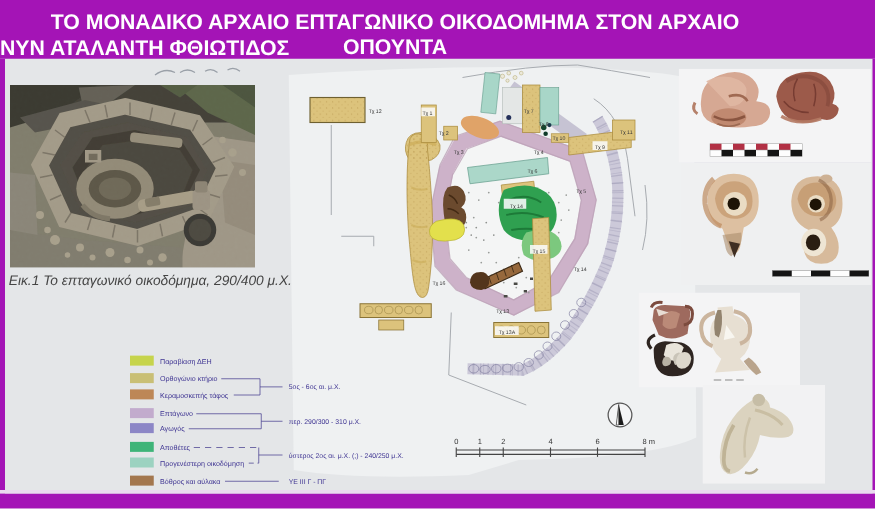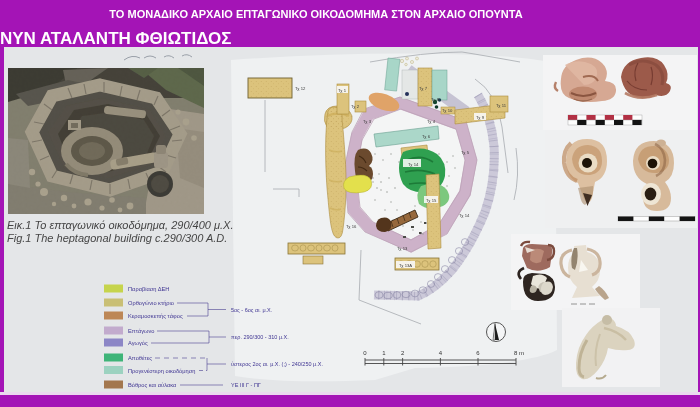--- a/index.html
+++ b/index.html
@@ -5,21 +5,21 @@
   html,body{margin:0;padding:0;}
   #page{position:relative;width:700px;height:407px;background:#e4e6e8;overflow:hidden;font-family:"Liberation Sans",sans-serif;}
   .abs{position:absolute;}
 </style>
 </head>
 <body>
 <div id="page">
 
   <div class="abs" style="left:0;top:0;width:700px;height:47px;background:#a414b6;"></div>
 
-  <div class="abs" style="left:0;top:8px;width:632px;text-align:center;color:#ffffff;font-size:11px;font-weight:bold;">ΤΟ ΜΟΝΑΔΙΚΟ ΑΡΧΑΙΟ ΕΠΤΑΓΩΝΙΚΟ ΟΙΚΟΔΟΜΗΜΑ ΣΤΟΝ ΑΡΧΑΙΟ ΟΠΟΥΝΤΑ</div>
+  <div class="abs" style="left:0;top:8px;width:632px;text-align:center;color:#ffffff;font-size:17px;font-weight:bold;">ΤΟ ΜΟΝΑΔΙΚΟ ΑΡΧΑΙΟ ΕΠΤΑΓΩΝΙΚΟ ΟΙΚΟΔΟΜΗΜΑ ΣΤΟΝ ΑΡΧΑΙΟ ΟΠΟΥΝΤΑ</div>
 
   <div class="abs" style="left:0;top:29px;width:700px;text-align:left;color:#ffffff;font-size:17px;font-weight:bold;">ΝΥΝ ΑΤΑΛΑΝΤΗ ΦΘΙΩΤΙΔΟΣ</div>
 
   <div class="abs" style="left:0;top:47px;width:4px;height:348px;background:#a414b6;"></div>
 
   <div class="abs" style="left:698px;top:47px;width:2px;height:348px;background:#a414b6;"></div>
 
   <div class="abs" style="left:0;top:392px;width:700px;height:3px;background:#ead9ef;"></div>
 
   <div class="abs" style="left:0;top:395px;width:700px;height:12px;background:#a414b6;"></div>
@@ -105,21 +105,20 @@
       <circle cx="170" cy="44" r="2.6"></circle>
           <circle cx="30" cy="116" r="2.6"></circle>
     </g>
     </g>
 
     <rect x="0" y="0" width="196" height="146" filter="url(#grain)" opacity="0.18" fill="#8a8578"></rect>
   </svg>
 
   <div class="abs" style="left:7px;top:219px;width:260px;font-size:11px;font-style:italic;color:#454545;">Εικ.1 Το επταγωνικό οικοδόμημα, 290/400 μ.Χ.</div>
 
-  <div class="abs" style="left:7px;top:232px;width:260px;font-size:11px;font-style:italic;color:#454545;">Fig.1 The heptagonal building c.290/300 A.D.</div>
 
   <svg class="abs" style="left:225px;top:50px;" width="335" height="342" viewBox="0 0 335 342">
 
     <path d="M6 10 Q120 2 220 4 Q310 6 330 14 L332 300 Q300 316 190 318 L150 330 Q60 334 10 326 Z" fill="#eff1f2"></path>
     <defs>
       <pattern id="stip" width="5" height="5" patternUnits="userSpaceOnUse">
         <circle cx="1.2" cy="1.4" r="0.42" fill="#b4914a" opacity="0.8"></circle>
         <circle cx="3.6" cy="3.8" r="0.38" fill="#ba9750" opacity="0.8"></circle>
       </pattern>
     </defs>

